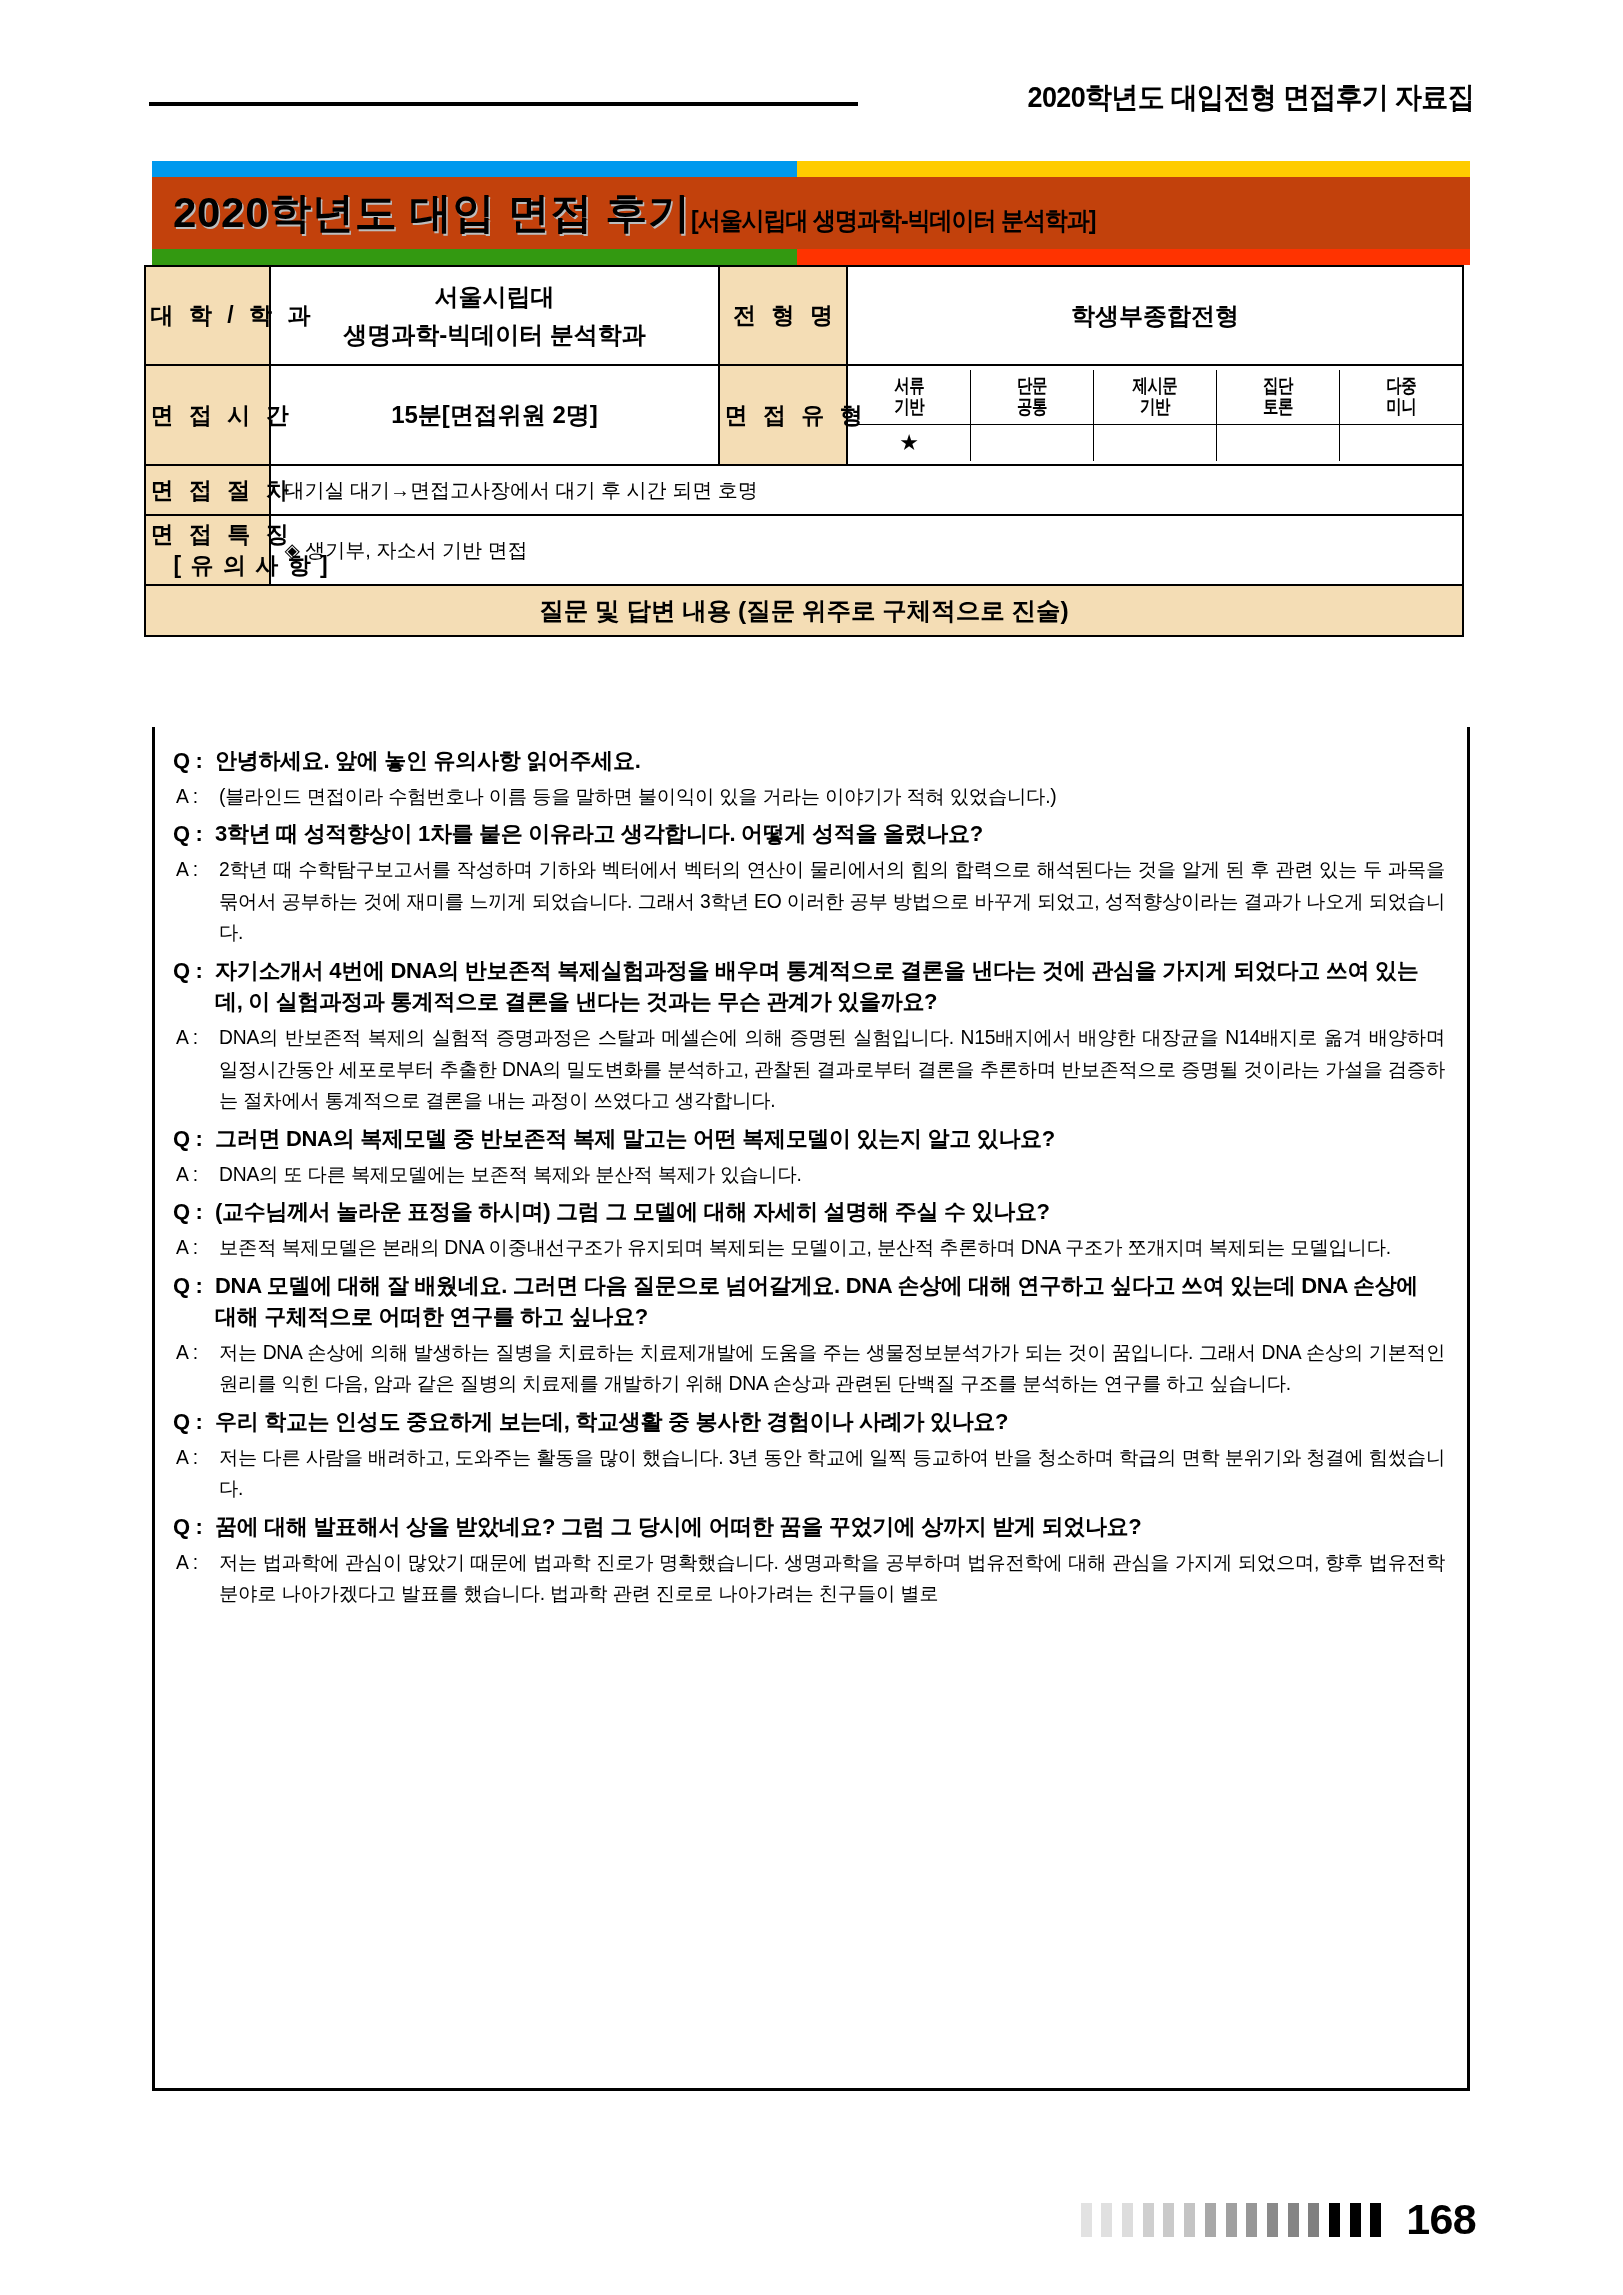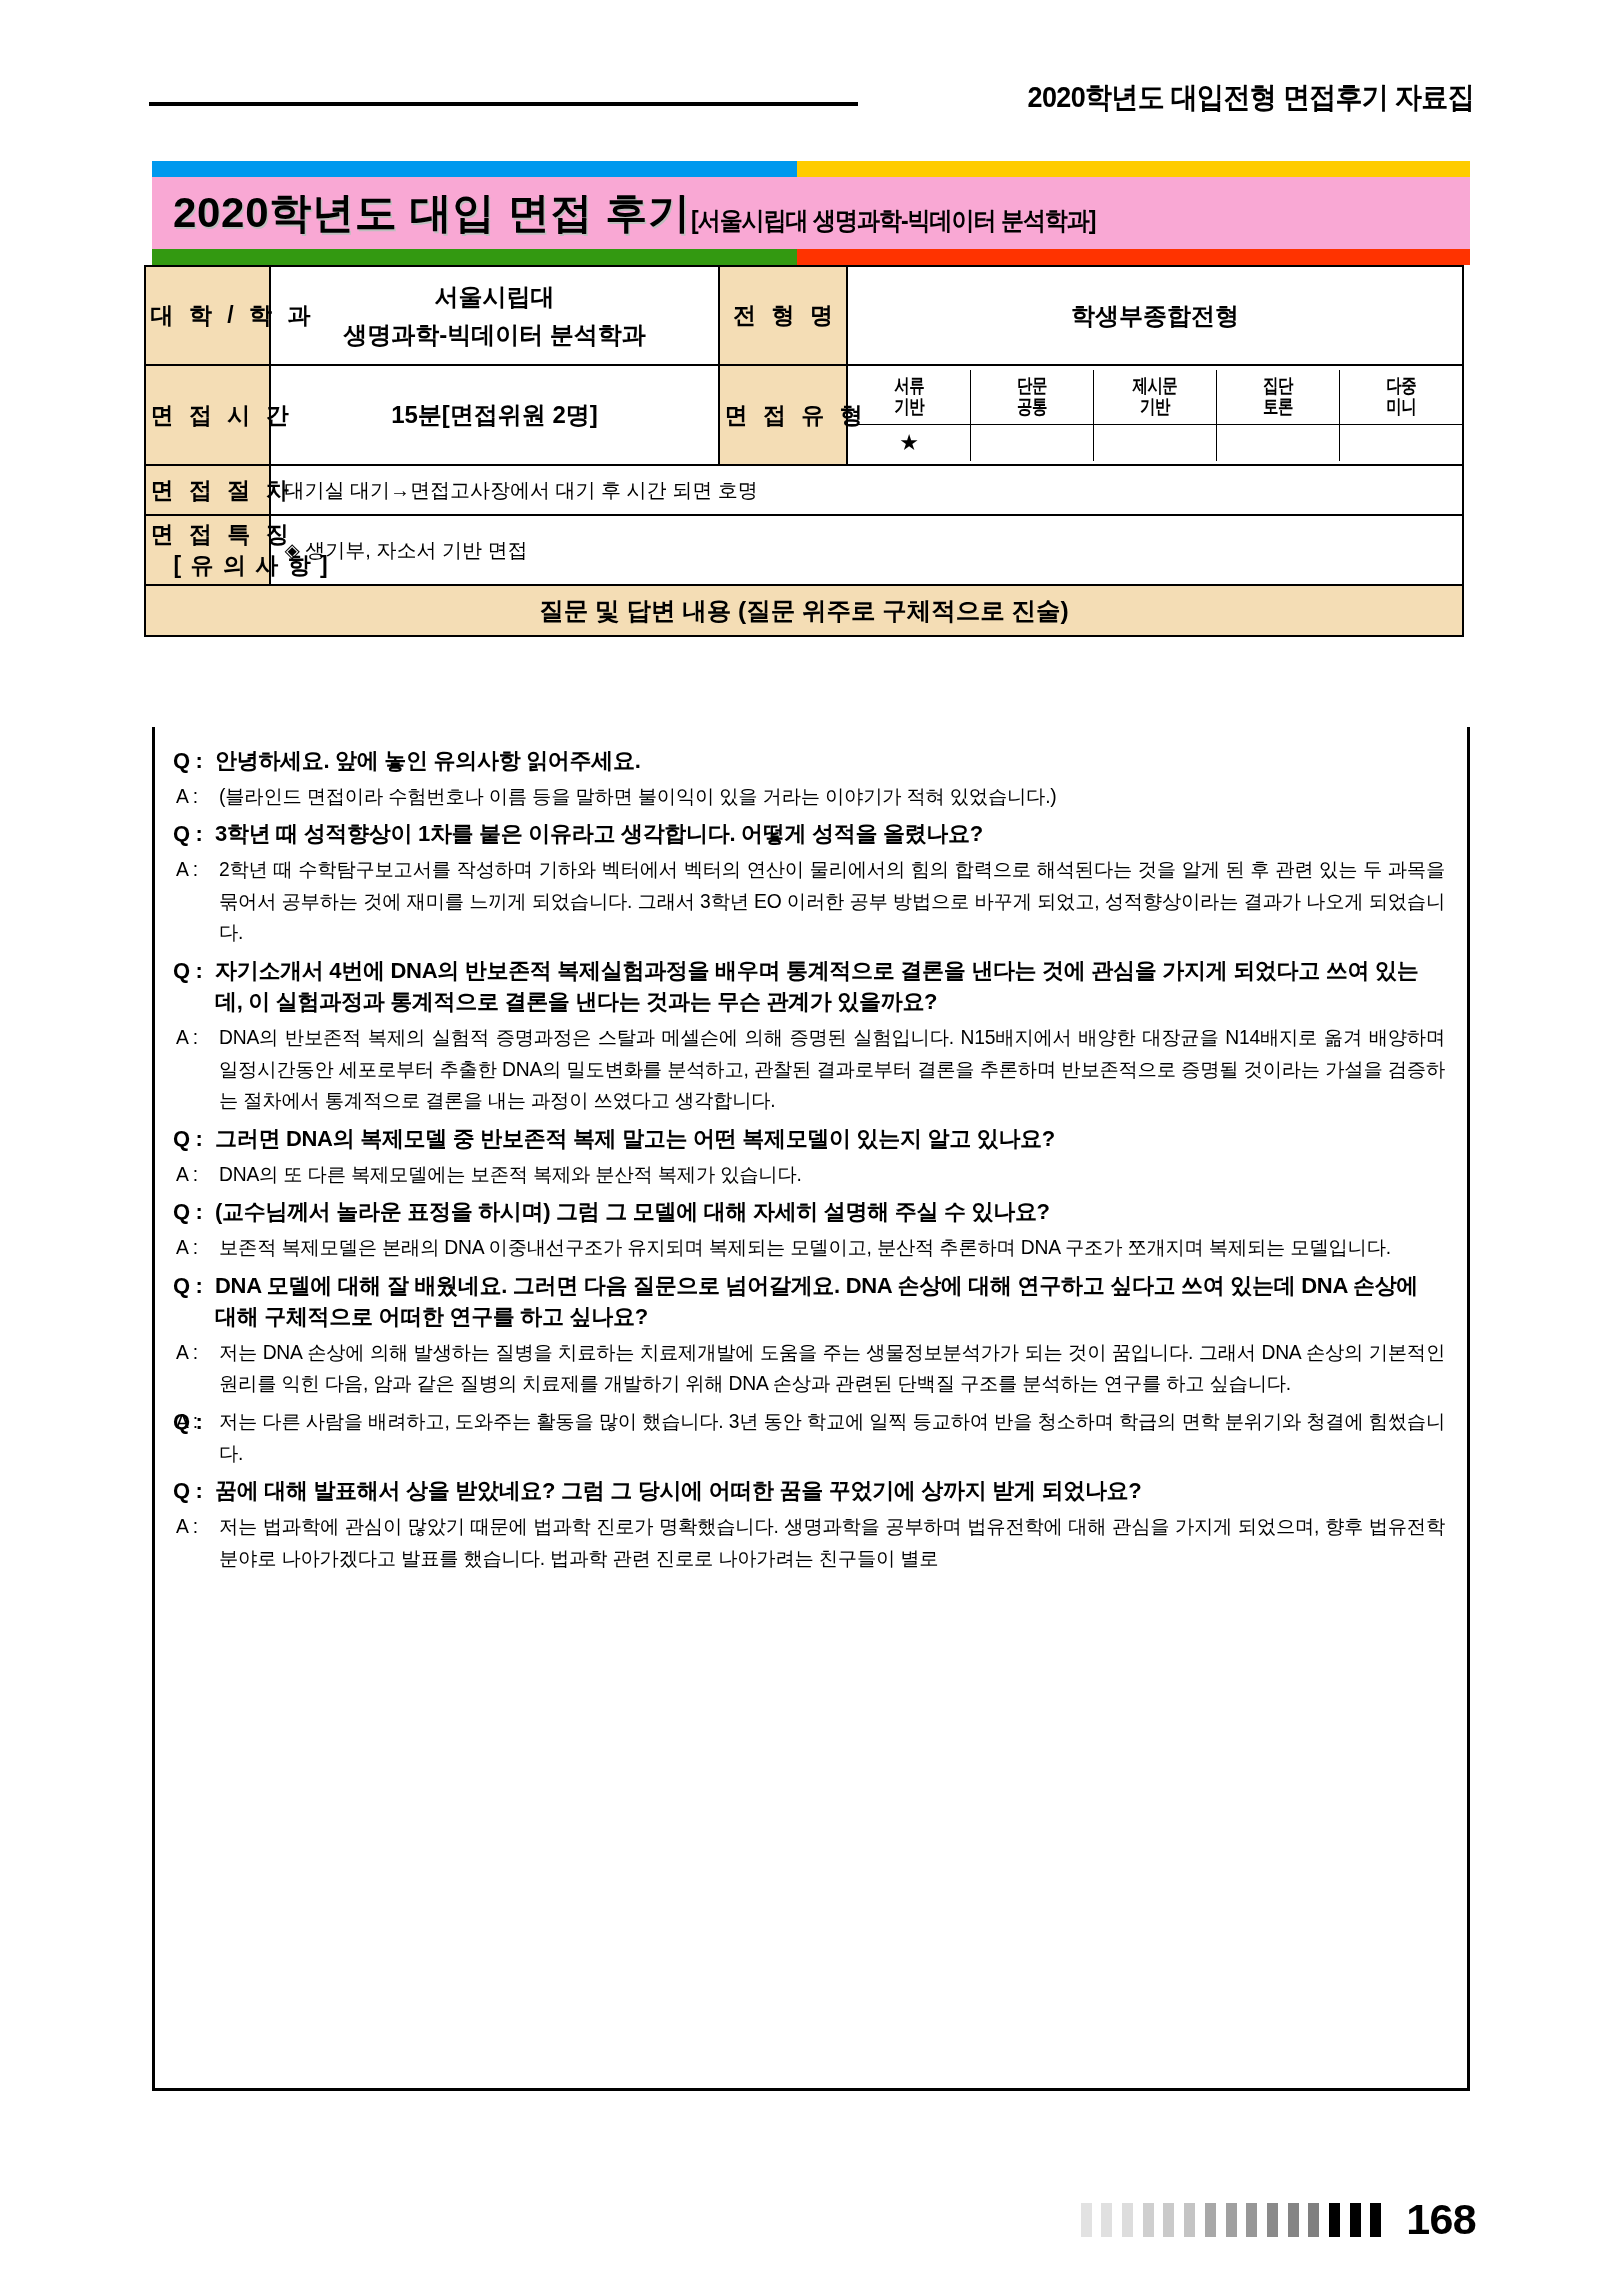--- a/index.html
+++ b/index.html
@@ -47,21 +47,21 @@
     transform-origin: right bottom;
   }
 
   
   .banner {
     position: absolute;
     left: 152px;
     top: 161px;
     width: 1318px;
     height: 104px;
-    background: #f9a8d4;
+    background: #c2410c;
     box-sizing: border-box;
   }
   .banner-bars {
     position: absolute;
     left: 0;
     width: 100%;
     height: 16.4px;
     display: flex;
   }
   .banner-bars.top { top: 0; }
@@ -358,21 +358,21 @@
   </div>
   <div class="qa-item">
     <div class="q-line"><span class="tag">Q :</span><span>(교수님께서 놀라운 표정을 하시며) 그럼 그 모델에 대해 자세히 설명해 주실 수 있나요?</span></div>
     <div class="a-line"><span class="tag">A :</span><span>보존적 복제모델은 본래의 DNA 이중내선구조가 유지되며 복제되는 모델이고, 분산적 추론하며 DNA 구조가 쪼개지며 복제되는 모델입니다.</span></div>
   </div>
   <div class="qa-item">
     <div class="q-line"><span class="tag">Q :</span><span>DNA 모델에 대해 잘 배웠네요. 그러면 다음 질문으로 넘어갈게요. DNA 손상에 대해 연구하고 싶다고 쓰여 있는데 DNA 손상에 대해 구체적으로 어떠한 연구를 하고 싶나요?</span></div>
     <div class="a-line"><span class="tag">A :</span><span>저는 DNA 손상에 의해 발생하는 질병을 치료하는 치료제개발에 도움을 주는 생물정보분석가가 되는 것이 꿈입니다. 그래서 DNA 손상의 기본적인 원리를 익힌 다음, 암과 같은 질병의 치료제를 개발하기 위해 DNA 손상과 관련된 단백질 구조를 분석하는 연구를 하고 싶습니다.</span></div>
   </div>
   <div class="qa-item">
-    <div class="q-line"><span class="tag">Q :</span></div>
+    <div class="q-line"><span class="tag">Q :</span><span>우리 학교는 인성도 중요하게 보는데, 학교생활 중 봉사한 경험이나 사례가 있나요?</span></div>
     <div class="a-line"><span class="tag">A :</span><span>저는 다른 사람을 배려하고, 도와주는 활동을 많이 했습니다. 3년 동안 학교에 일찍 등교하여 반을 청소하며 학급의 면학 분위기와 청결에 힘썼습니다.</span></div>
   </div>
   <div class="qa-item">
     <div class="q-line"><span class="tag">Q :</span><span>꿈에 대해 발표해서 상을 받았네요? 그럼 그 당시에 어떠한 꿈을 꾸었기에 상까지 받게 되었나요?</span></div>
     <div class="a-line"><span class="tag">A :</span><span>저는 법과학에 관심이 많았기 때문에 법과학 진로가 명확했습니다. 생명과학을 공부하며 법유전학에 대해 관심을 가지게 되었으며, 향후 법유전학 분야로 나아가겠다고 발표를 했습니다. 법과학 관련 진로로 나아가려는 친구들이 별로</span></div>
   </div>
 </div>
 
 <div class="footer">
   <div class="tick-strip">

